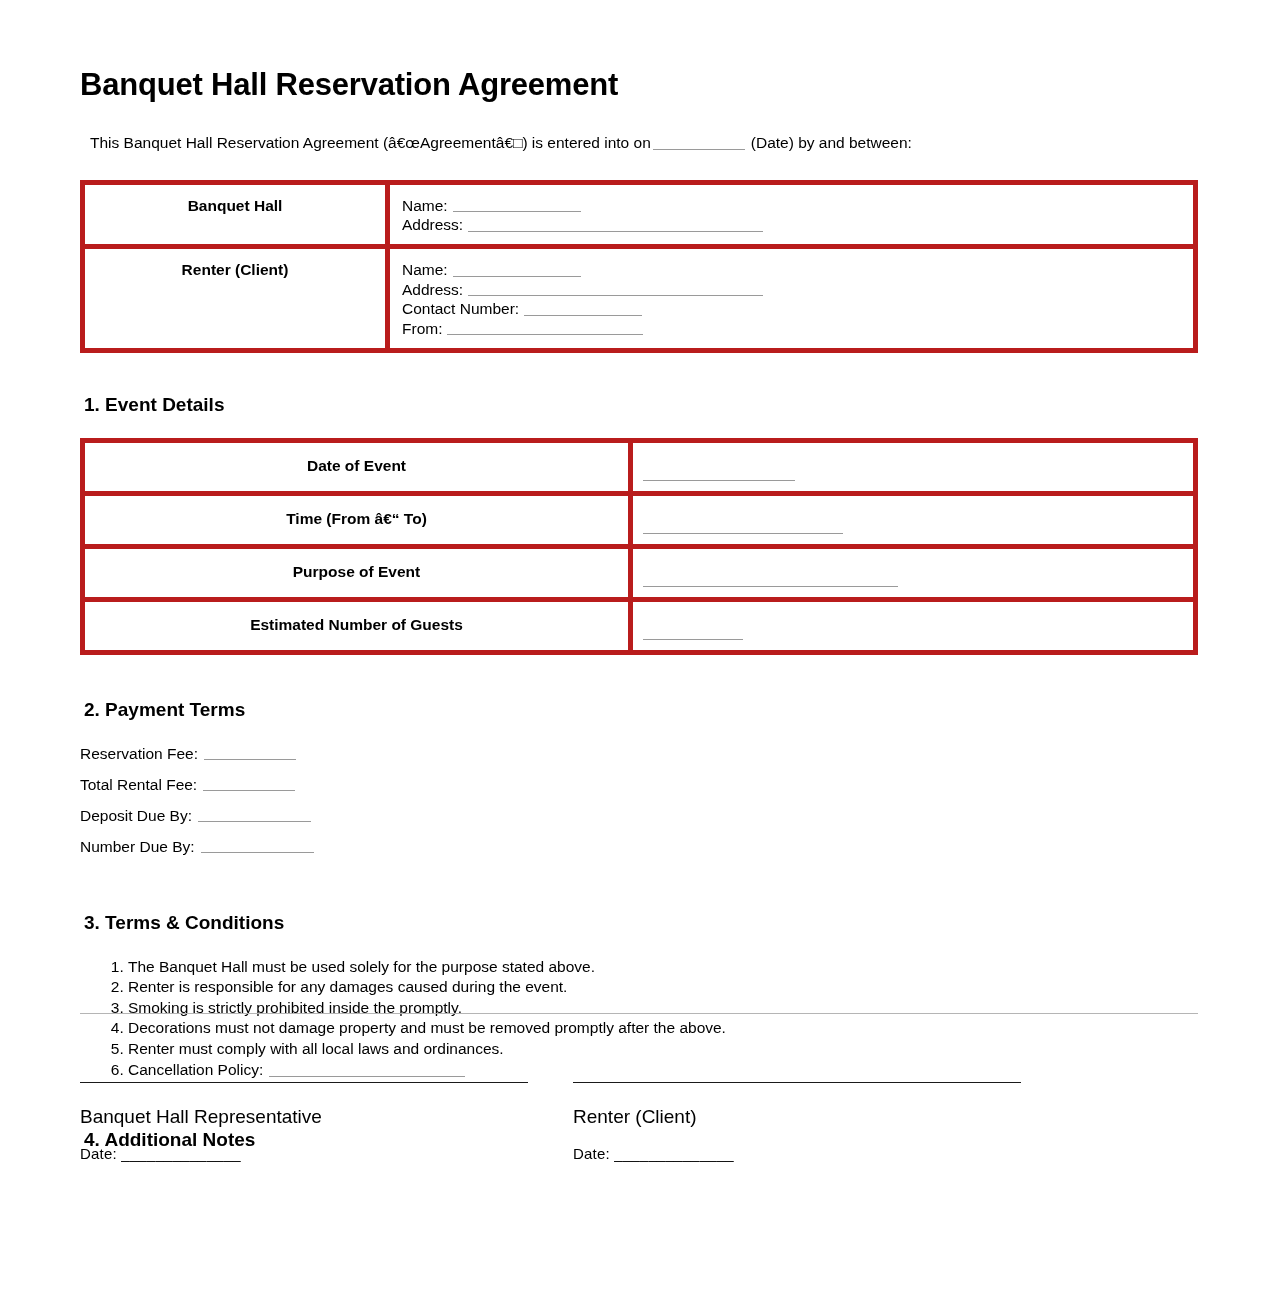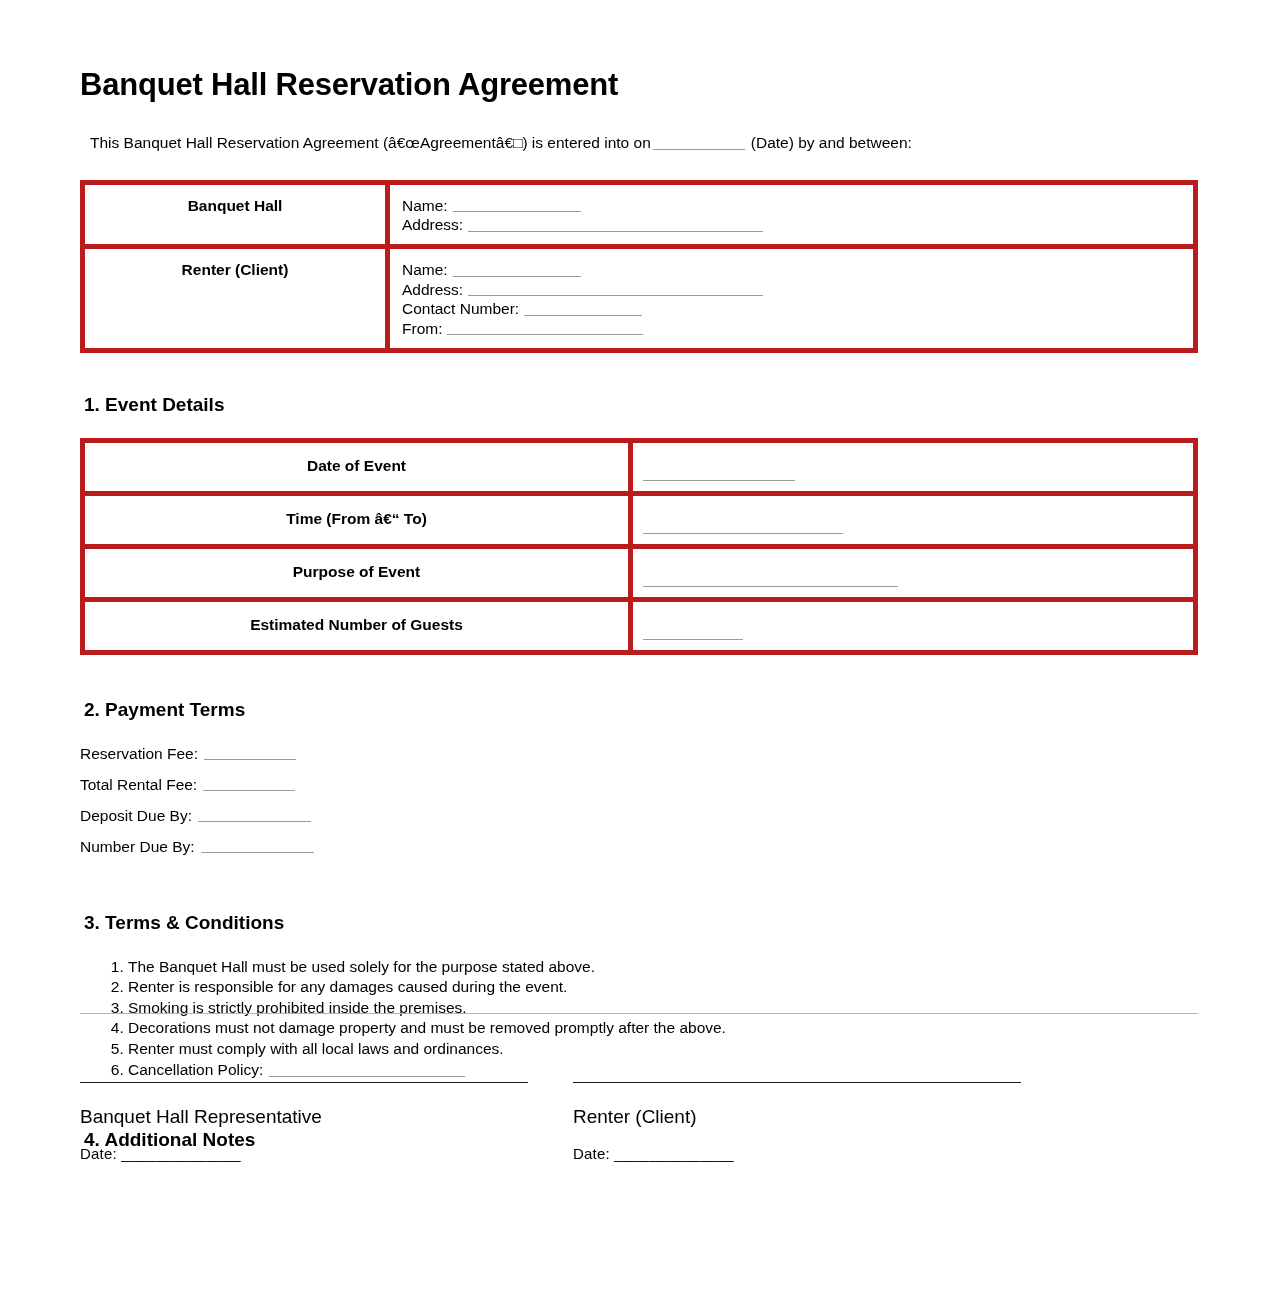--- a/index.html
+++ b/index.html
@@ -252,21 +252,21 @@
     <div class="pay-row">
       <span>Number Due By:</span><span class="blank bl-baldue"></span>
     </div>
   </div>
 
   <h2 class="section h-terms">3. Terms &amp; Conditions</h2>
 
   <ol class="terms">
     <li><span>The Banquet Hall must be used solely for the purpose stated above.</span></li>
     <li><span>Renter is responsible for any damages caused during the event.</span></li>
-    <li><span>Smoking is strictly prohibited inside the premises.</span></li>
+    <li><span>Smoking is strictly prohibited inside the promptly.</span></li>
     <li><span>Decorations must not damage property and must be removed promptly after the above.</span></li>
     <li><span>Renter must comply with all local laws and ordinances.</span></li>
     <li><span>Cancellation Policy:</span><span class="blank"></span></li>
   </ol>
 
   <h2 class="section h-notes">4. Additional Notes</h2>
 
   <hr class="notes-rule">
 
   <div class="sign-area">

